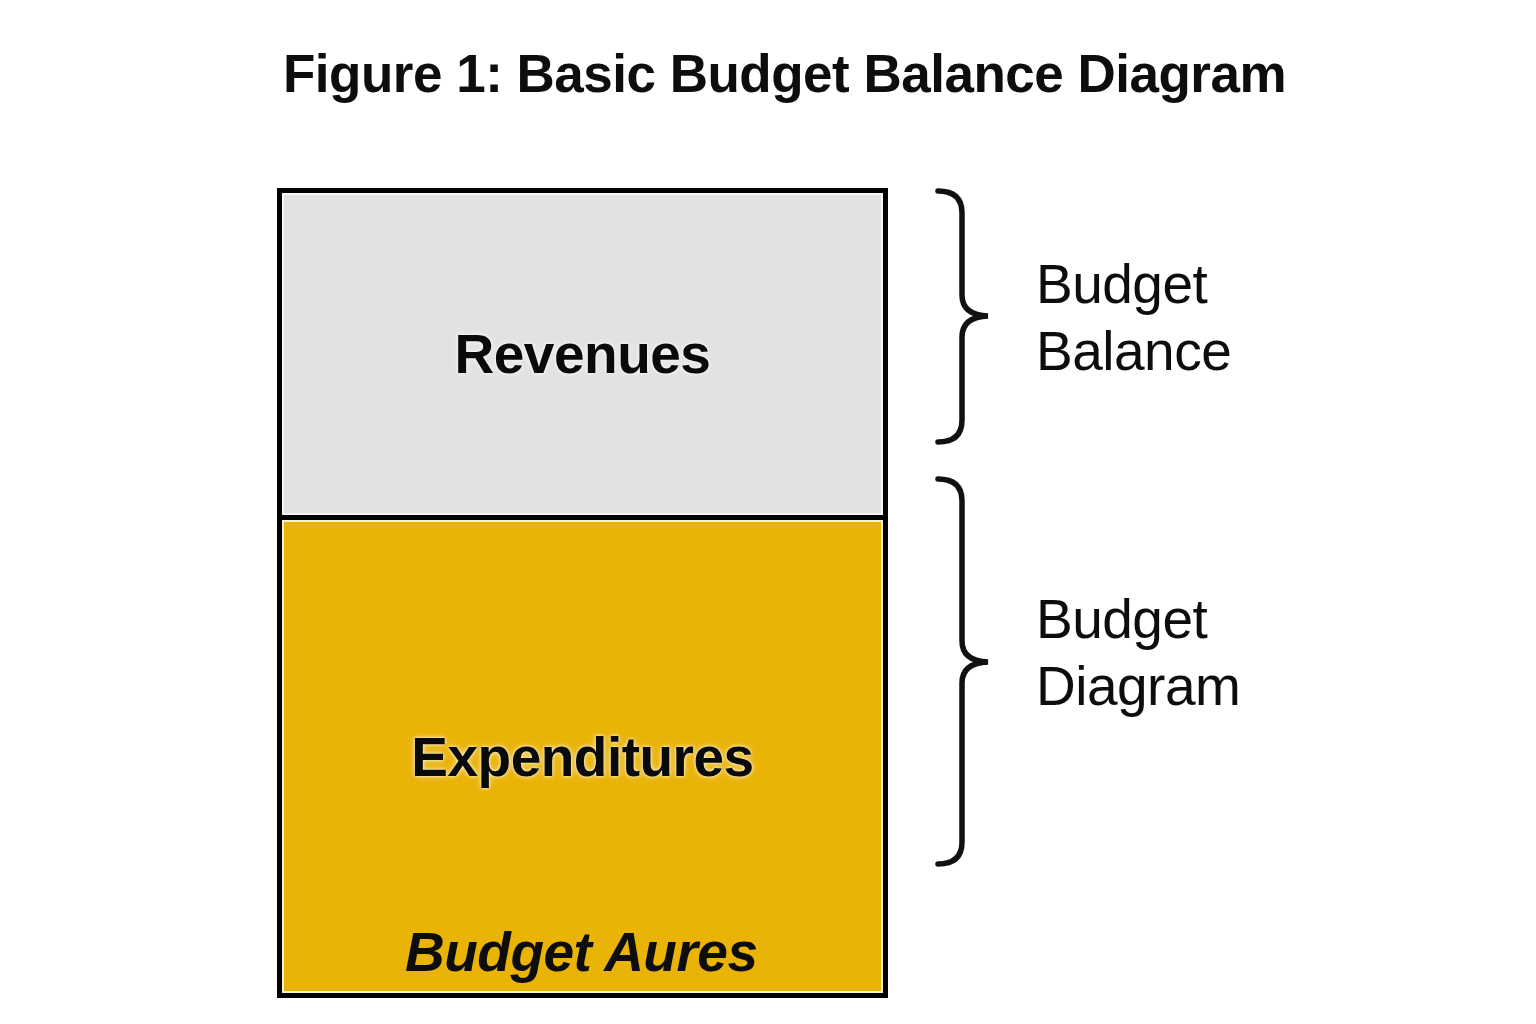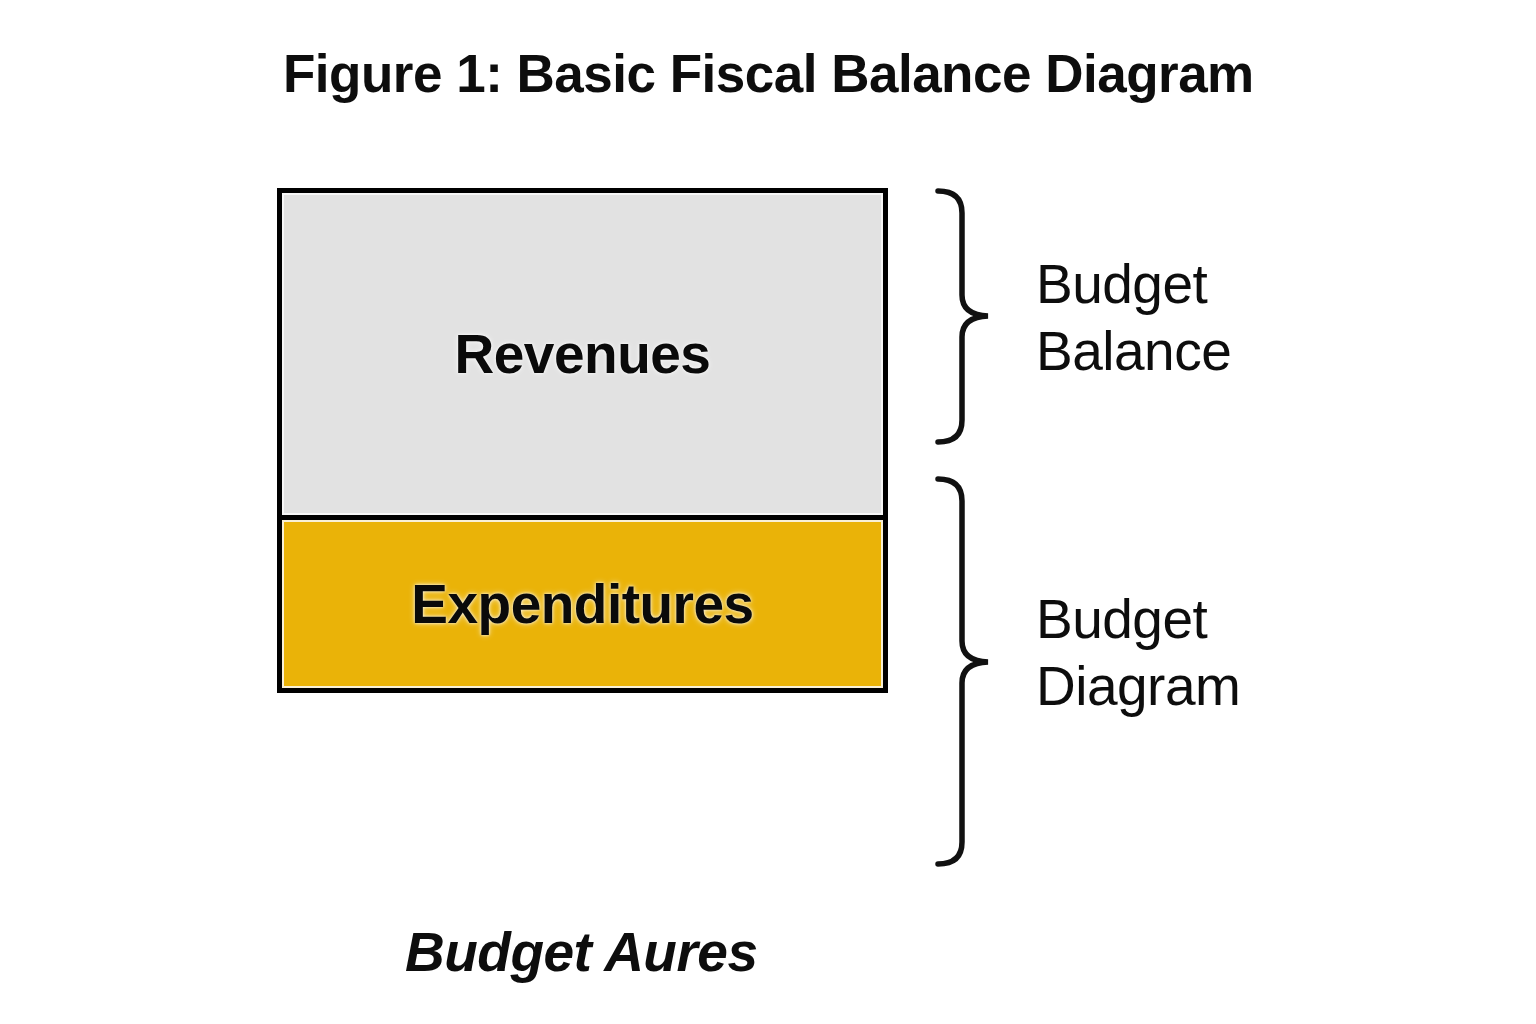--- a/index.html
+++ b/index.html
@@ -25,21 +25,21 @@
     font-weight: bold;
     letter-spacing: -0.5px;
     white-space: nowrap;
     color: #0d0d0d;
   }
   .stack {
     position: absolute;
     left: 277px;
     top: 188px;
     width: 611px;
-    height: 505px;
+    height: 810px;
     border: 5px solid #000000;
     box-sizing: border-box;
     display: flex;
     flex-direction: column;
   }
   .section {
     position: relative;
     display: flex;
     align-items: center;
     justify-content: center;
@@ -96,21 +96,21 @@
     white-space: nowrap;
     color: #0d0d0d;
     font-style: italic;
   }
 </style>
 </head>
 <body>
 
 <div class="canvas">
 
-  <div class="title">Figure 1: Basic Fiscal Balance Diagram</div>
+  <div class="title">Figure 1: Basic Budget Balance Diagram</div>
 
   <div class="stack">
     <div class="section revenues" style="background: rgb(226, 226, 226);">
       <span class="box-label">Revenues</span>
     </div>
     <div class="divider"></div>
     <div class="section expenditures" style="background: #eab308;">
       <span class="box-label">Expenditures</span>
     </div>
   </div>

